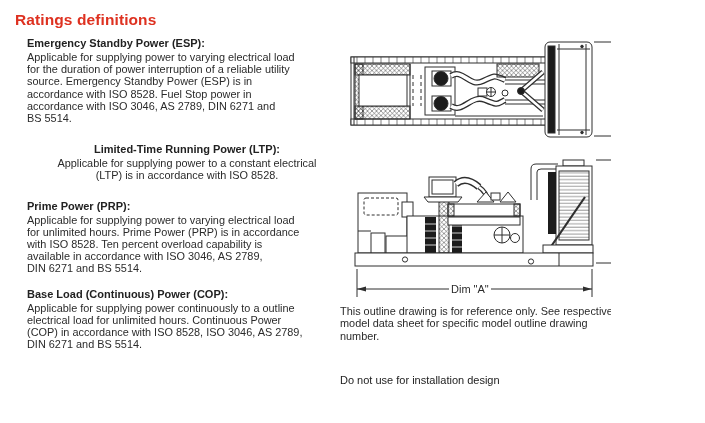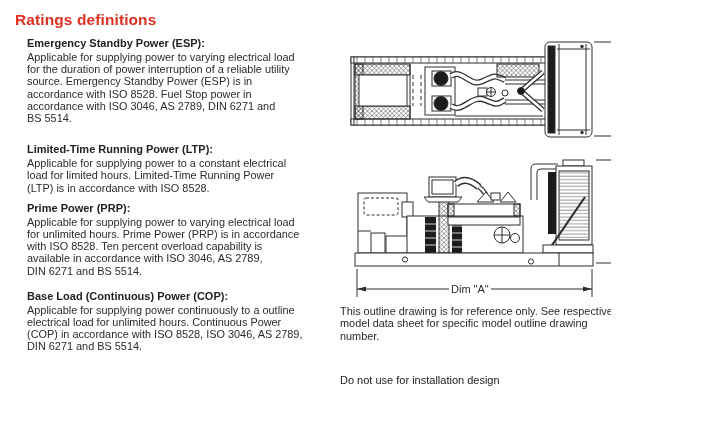--- a/index.html
+++ b/index.html
@@ -9,21 +9,21 @@
   }
   .title{
     position:absolute;left:15px;top:11px;
     font-size:15.5px;font-weight:bold;color:#de3120;letter-spacing:0.1px;
   }
   .defs{position:absolute;left:27px;top:37px;width:320px;}
   .section h3{font-size:11px;font-weight:bold;margin:0 0 2px 0;color:#222;}
   .bodyline{font-size:10.9px;line-height:12.2px;white-space:nowrap;color:#2b2b2b;}
   .section{}
   .section.s1{margin-bottom:19px;}
-  .section.s2{margin-bottom:8px;}
+  .section.s2{margin-bottom:18px;text-align:center;}
   .section.s3{margin-bottom:13px;}
   .drawing{position:absolute;}
   #top-view{left:345px;top:30px;}
   #side-view{left:345px;top:148px;}
   svg text{font-family:"Liberation Sans","DejaVu Sans",sans-serif;fill:#2b2b2b;}
   .note{position:absolute;left:340px;top:305px;}
   .note .bodyline{line-height:12.3px;}
   .warning{position:absolute;left:340px;top:374px;font-size:11px;font-weight:normal;color:#222;}
 </style>
 </head>
@@ -39,21 +39,20 @@
       <div class="bodyline">Applicable for supplying power to varying electrical load</div>
       <div class="bodyline">for the duration of power interruption of a reliable utility</div>
       <div class="bodyline">source. Emergency Standby Power (ESP) is in</div>
       <div class="bodyline">accordance with ISO 8528. Fuel Stop power in</div>
       <div class="bodyline">accordance with ISO 3046, AS 2789, DIN 6271 and</div>
       <div class="bodyline">BS 5514.</div>
     </div>
     <div class="section s2">
       <h3>Limited-Time Running Power (LTP):</h3>
       <div class="bodyline">Applicable for supplying power to a constant electrical</div>
-      <div class="bodyline">load for limited hours. Limited-Time Running Power</div>
       <div class="bodyline">(LTP) is in accordance with ISO 8528.</div>
     </div>
     <div class="section s3">
       <h3>Prime Power (PRP):</h3>
       <div class="bodyline">Applicable for supplying power to varying electrical load</div>
       <div class="bodyline">for unlimited hours. Prime Power (PRP) is in accordance</div>
       <div class="bodyline">with ISO 8528. Ten percent overload capability is</div>
       <div class="bodyline">available in accordance with ISO 3046, AS 2789,</div>
       <div class="bodyline">DIN 6271 and BS 5514.</div>
     </div>

